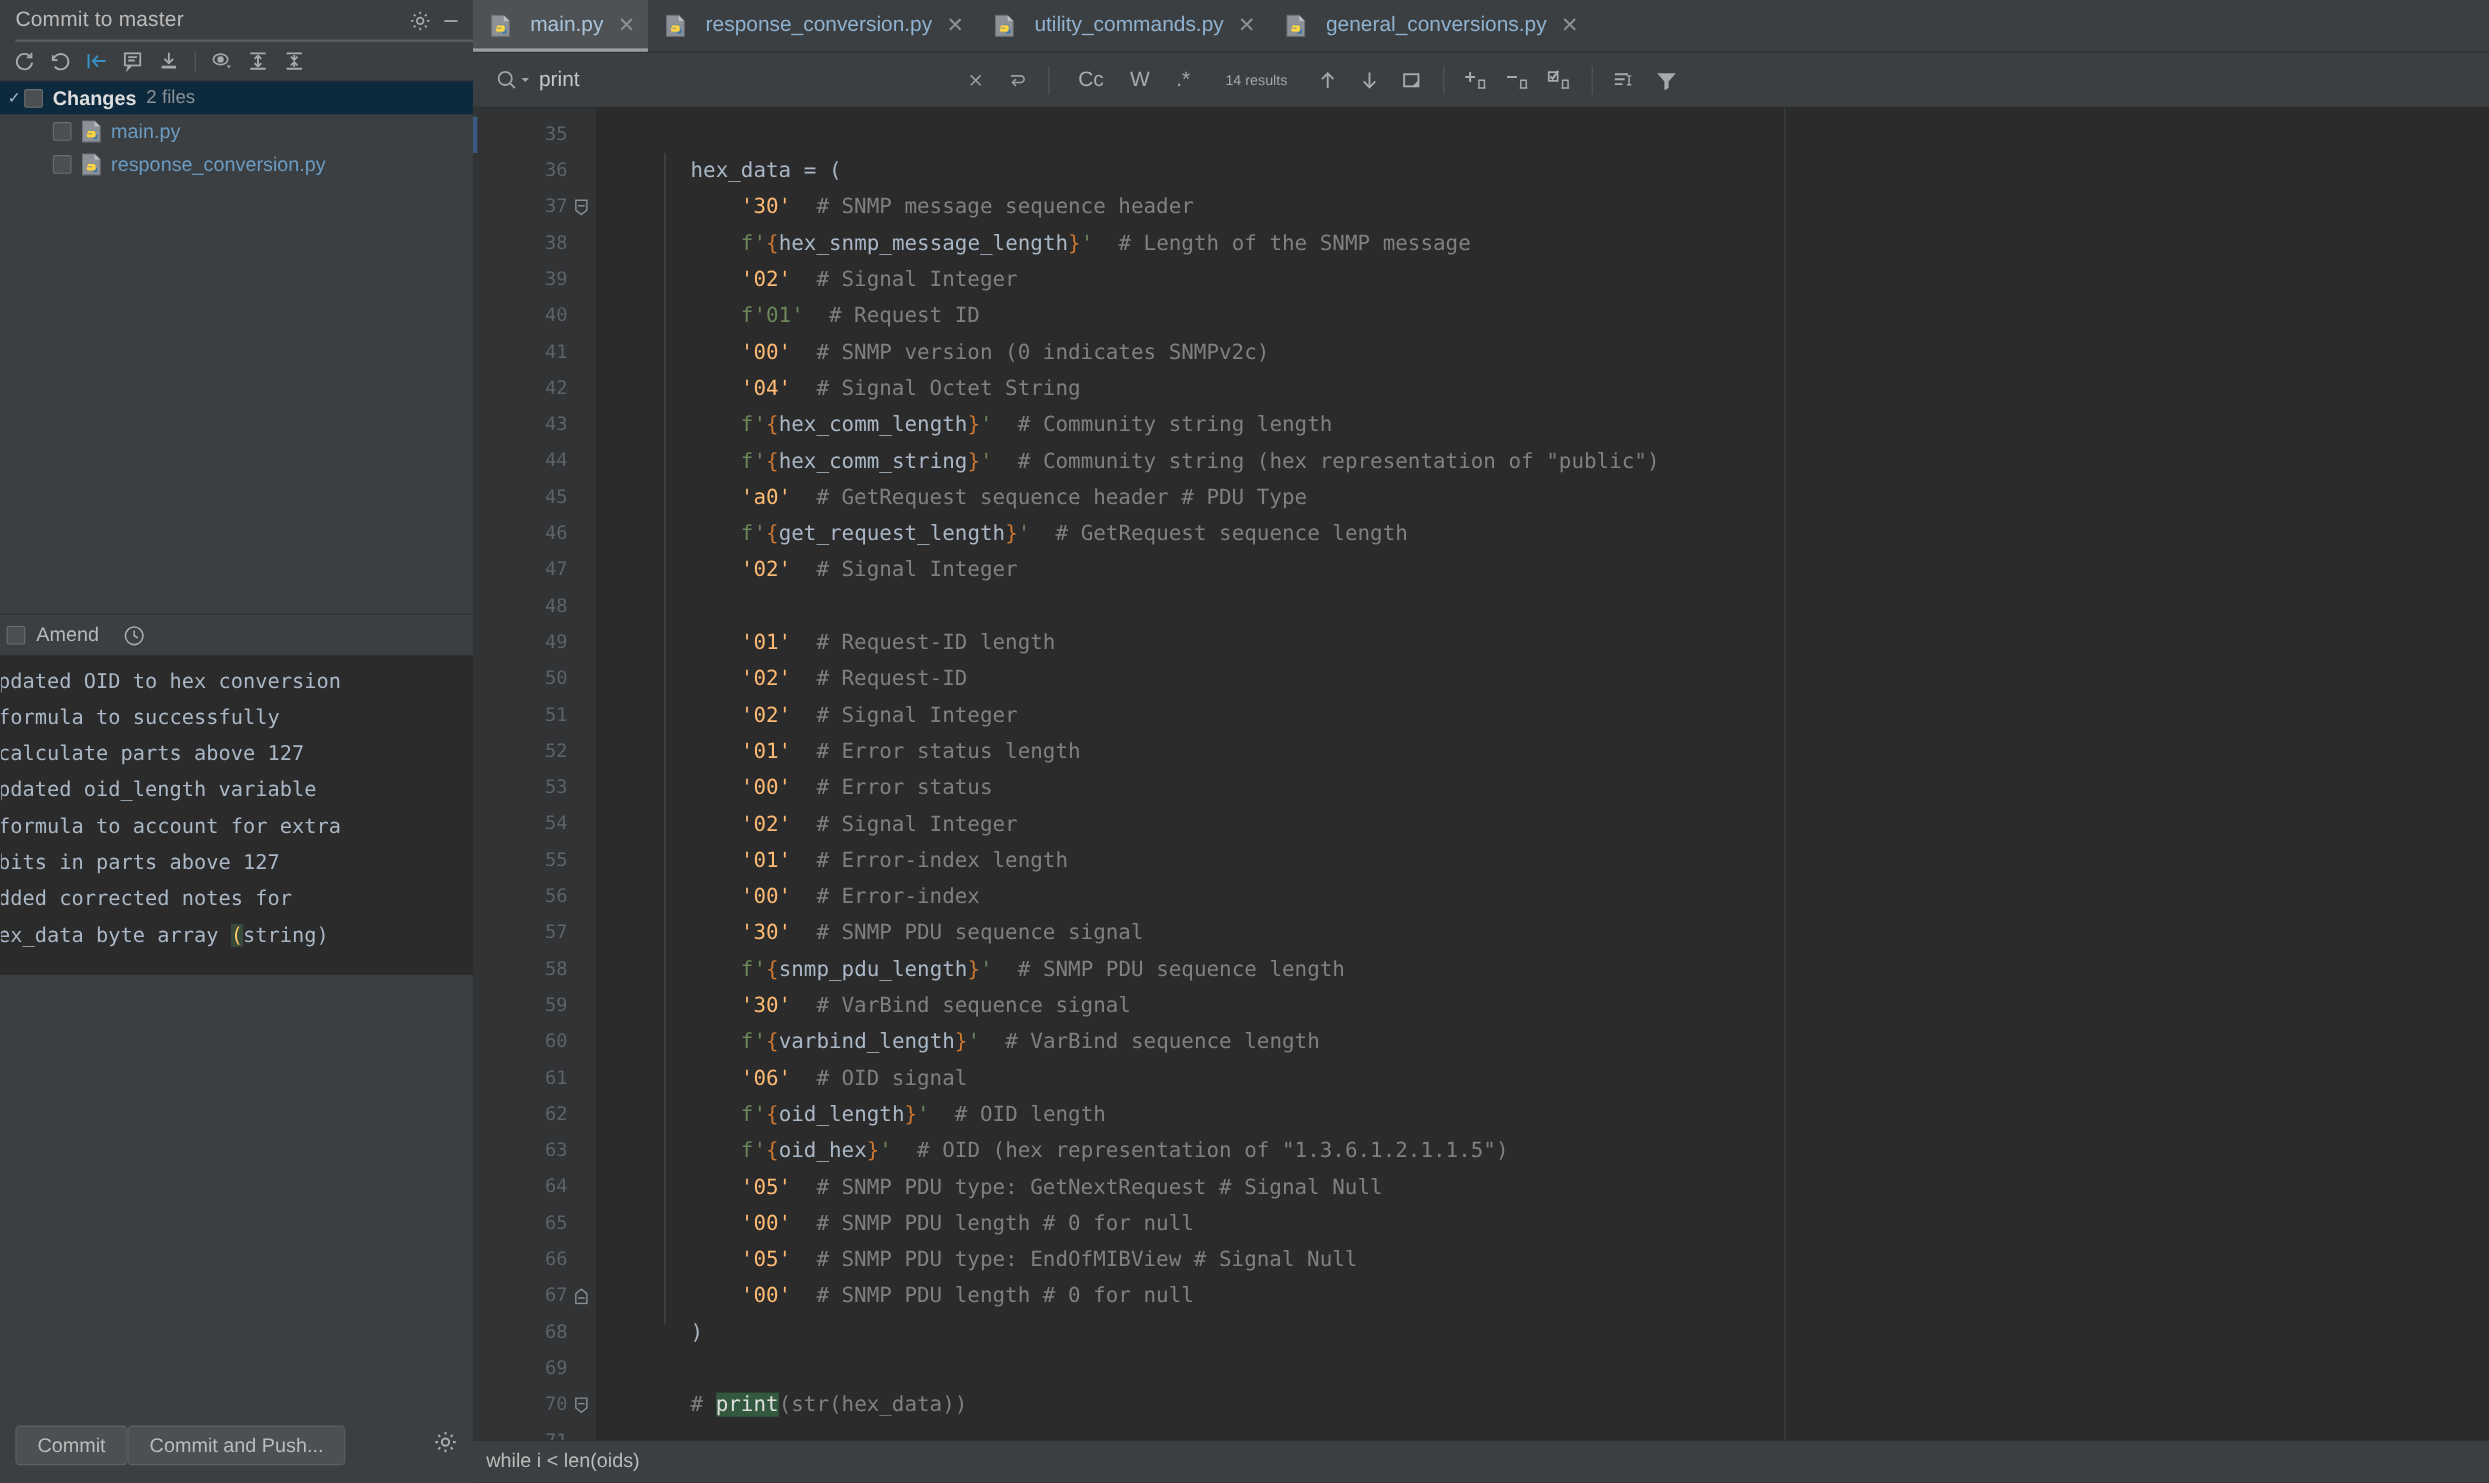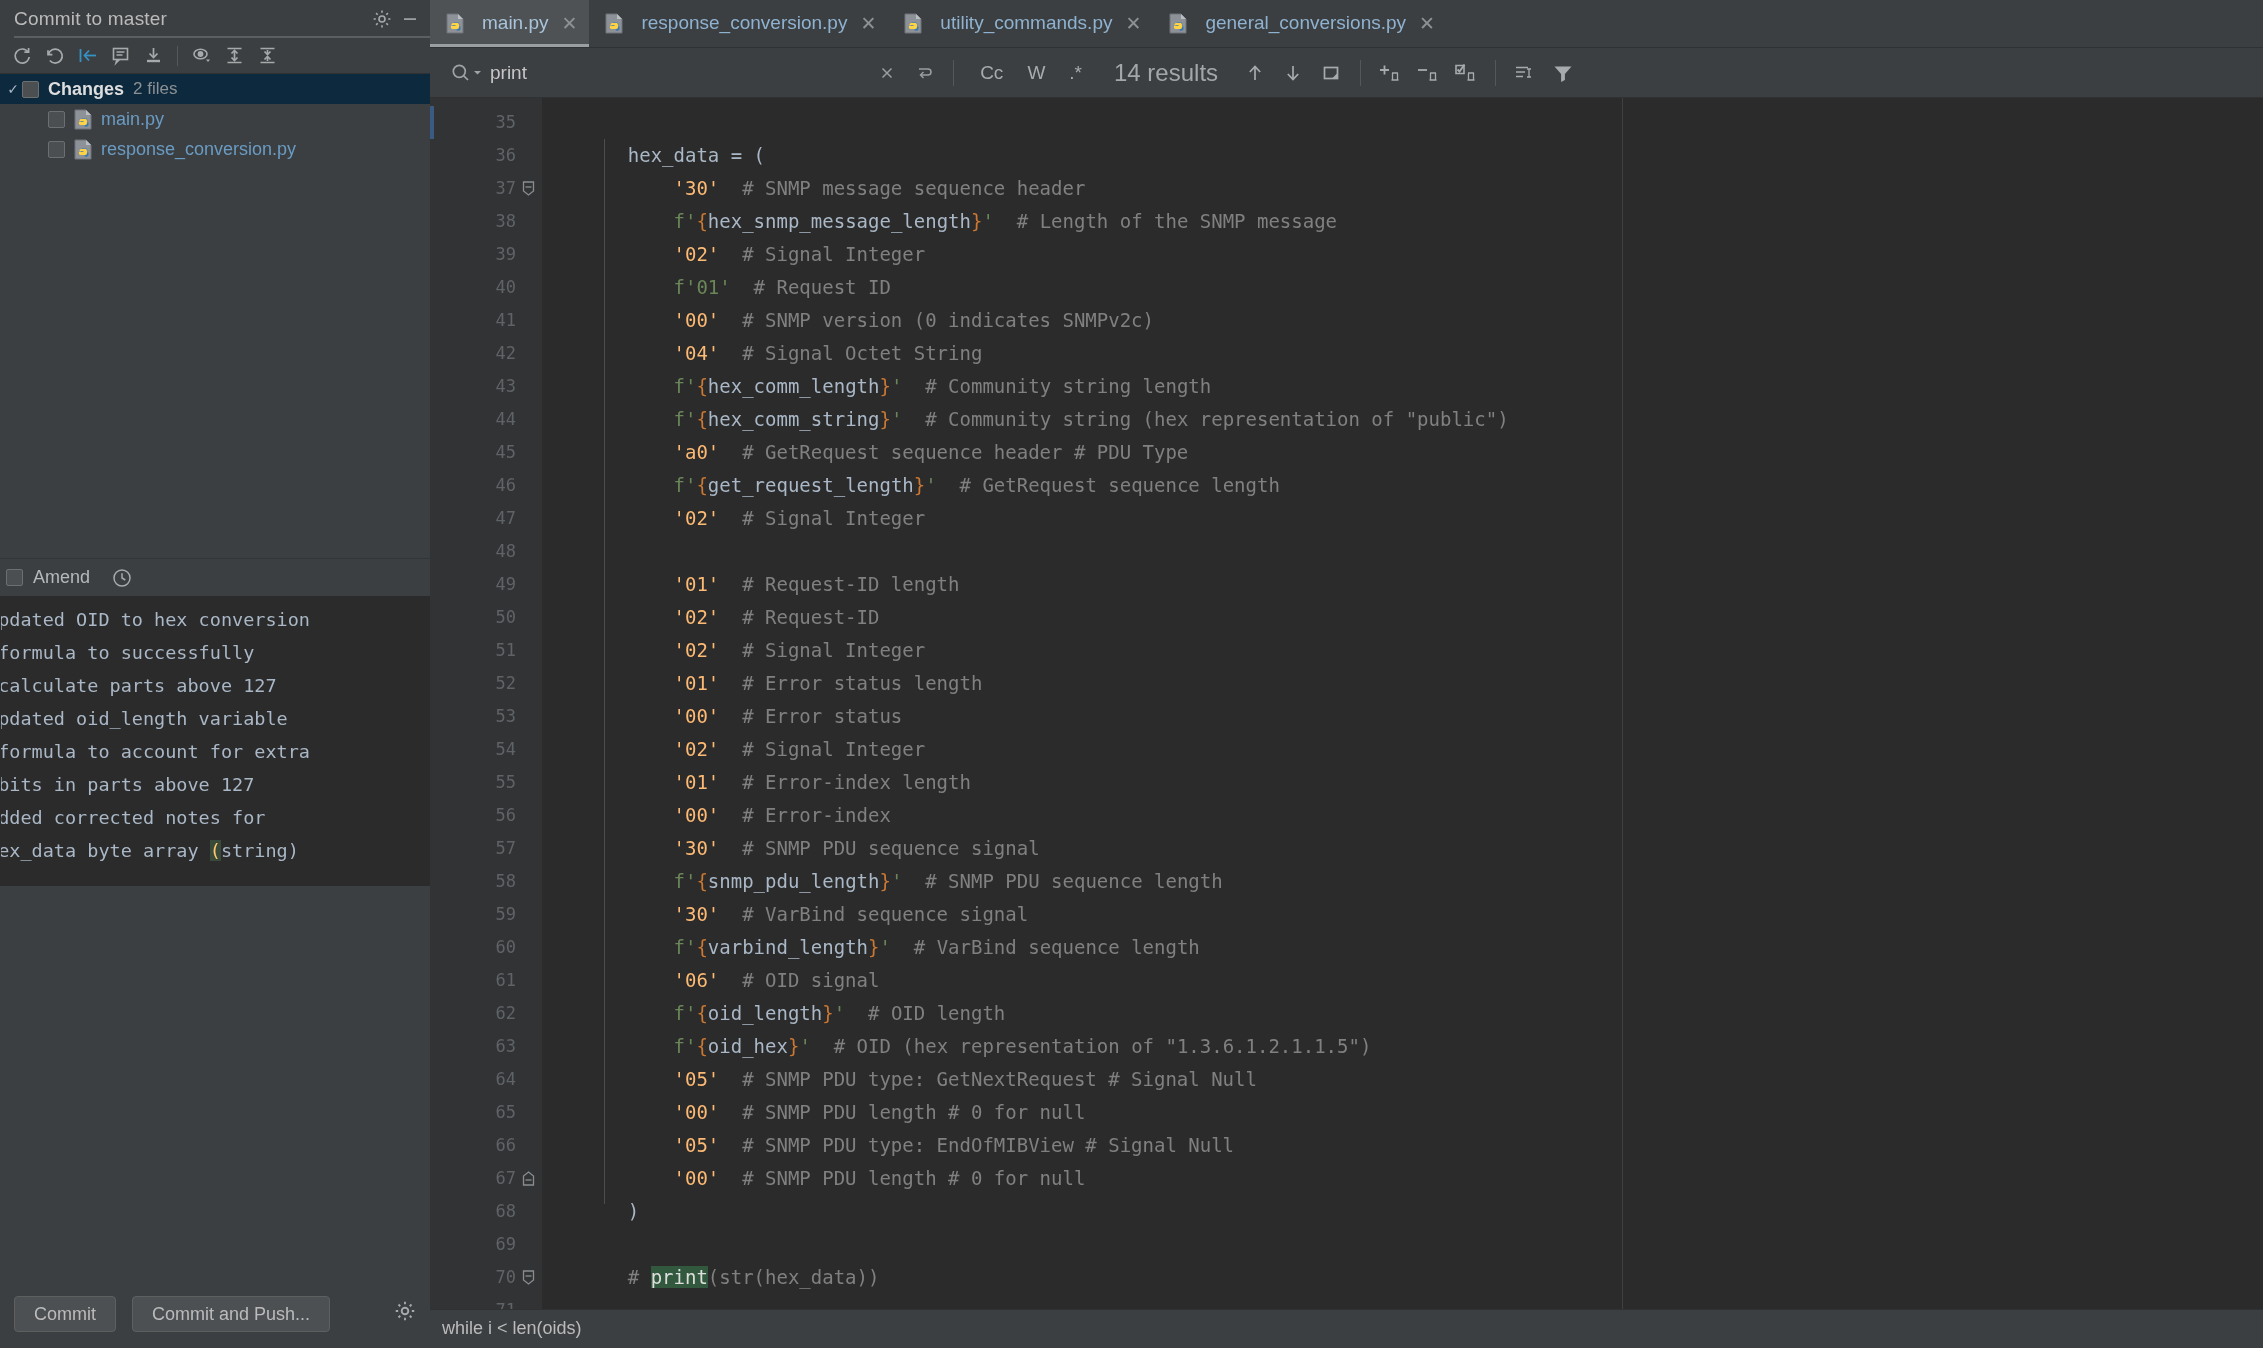--- a/index.html
+++ b/index.html
@@ -78,21 +78,21 @@
   }
   .msg-text {
     font-family: "DejaVu Sans Mono", monospace; font-size: 18.5px; line-height: 33px;
     color: #a9b7c6; white-space: pre; padding-top: 6px; margin-left: -14px;
   }
   .msg-text .hl { background: #3a4a3a; color: #ffc66d; }
 
   .commit-bottom-spacer { flex: 1 1 auto; background: #3c3f41; }
 
   .commit-buttons {
-    height: 68px; display: flex; align-items: center; padding: 0 14px; gap: 16px;
+    height: 68px; display: flex; align-items: center; padding: 0 14px; gap: 0;
     background: #3c3f41; position: relative;
   }
   .btn {
     height: 36px; padding: 0 19px; background: #4c5052; border: 1px solid #5e6060;
     border-radius: 4px; color: #bbbbbb; font-size: 18px; display: flex;
     align-items: center; justify-content: center; cursor: pointer;
     font-family: "Liberation Sans", sans-serif;
   }
   .gear-bottom { position: absolute; right: 14px; top: 20px; color: #9da0a3; cursor: pointer; }
 
@@ -121,21 +121,21 @@
     border-bottom: 1px solid #2f3133; padding-left: 10px;
   }
   .find-input-wrap {
     width: 650px; height: 50px; display: flex; align-items: center; gap: 8px;
     padding-left: 10px;
   }
   .find-text { font-size: 19px; color: #c6c6c6; flex: 1; font-family: "Liberation Sans", sans-serif; }
   .find-icon { color: #a0a3a5; cursor: pointer; display: flex; align-items: center; }
   .fb-sep { width: 1px; height: 26px; background: #55585a; margin: 0 10px; }
   .fb-toggle { font-size: 19px; color: #a7abad; padding: 2px 8px; cursor: pointer; }
-  .results-count { font-size: 24px; color: #a3a7a9; margin: 0 18px 0 24px; white-space: nowrap; }
+  .results-count { font-size: 13px; color: #a3a7a9; margin: 0 18px 0 24px; white-space: nowrap; }
   .fb-btn { width: 38px; height: 38px; display: flex; align-items: center; justify-content: center; color: #a7abad; cursor: pointer; }
 
   .code-wrap { flex: 1 1 auto; display: flex; position: relative; overflow: hidden; background: #2b2b2b; }
   .gutter {
     width: 112px; background: #313335; flex: 0 0 112px; position: relative;
     padding-top: 8px;
   }
   .gutter .ln {
     height: 33px; line-height: 33px; text-align: right; padding-right: 26px;
     color: #606366; font-size: 17px; font-family: "DejaVu Sans Mono", monospace;

